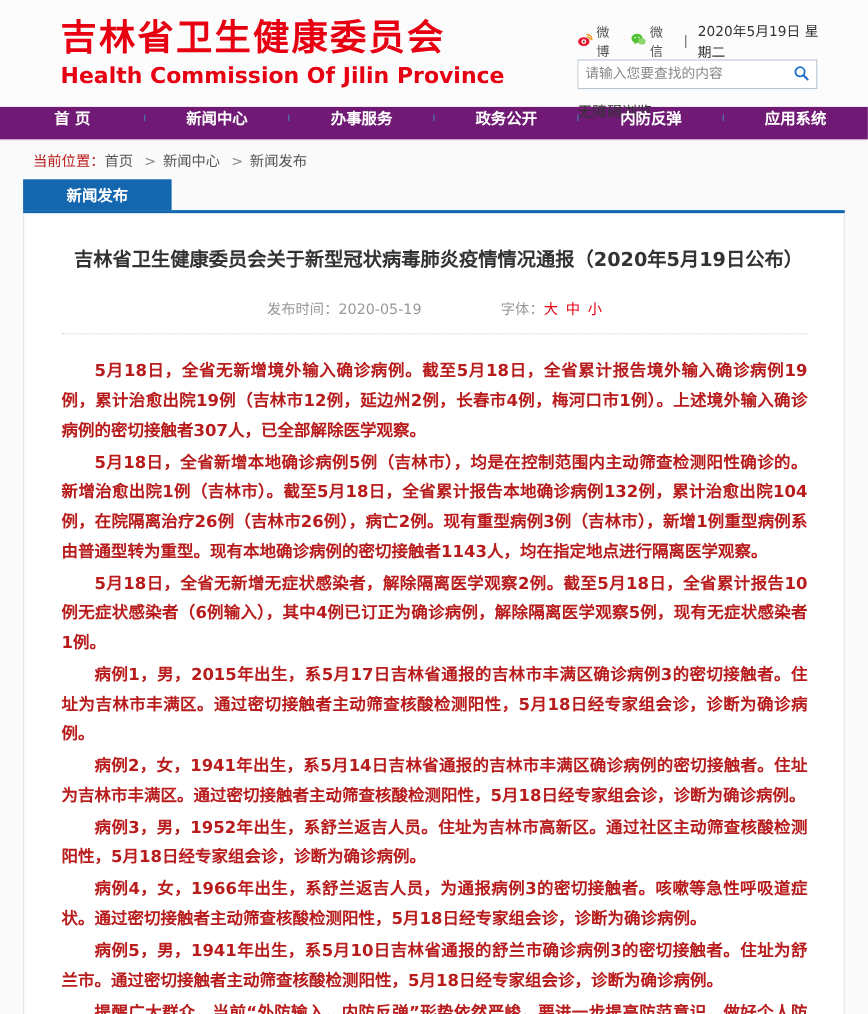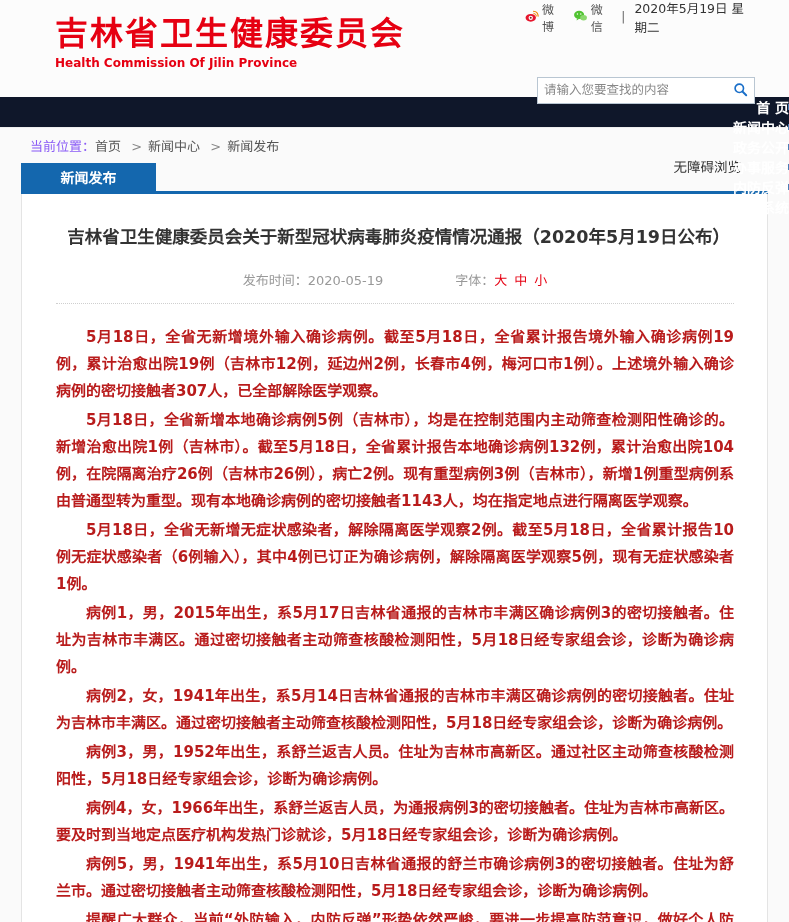--- a/index.html
+++ b/index.html
@@ -18,25 +18,25 @@
     position: relative;
   }
   .logo {
     position: absolute; left: 55px; top: 14px; cursor: pointer;
   }
   .logo-cn {
     color: #e60012; font-size: 33px; font-weight: bold; letter-spacing: 2px;
     line-height: 40px;
   }
   .logo-en {
-    color: #e60012; font-size: 12px; font-weight: bold; margin-top: 2px;
+    color: #e60012; font-size: 20px; font-weight: bold; margin-top: 2px;
   }
   .header-right {
-    position: absolute; right: 34px; top: 8px; width: 230px;
-    display: flex; flex-direction: column; align-items: flex-end; gap: 43px;
+    position: absolute; right: 34px; top: 28px; width: 230px;
+    display: flex; flex-direction: column; align-items: flex-start;
   }
   .top-links {
     display: flex; align-items: center; gap: 5px;
     font-size: 12px; color: #333; height: 18px;
   }
   .social { display: inline-flex; align-items: center; gap: 3px; cursor: pointer; color: #555; }
   .social + .social { margin-left: 6px; }
   .pipe { color: #666; margin: 0 4px 0 6px; }
   .date-text { color: #333; font-size: 12.5px; }
   .search-box {
@@ -52,38 +52,38 @@
   .search-btn {
     width: 28px; height: 25px; border: none; background: transparent;
     display: flex; align-items: center; justify-content: center; cursor: pointer;
   }
   .accessibility {
     margin-top: 9px; margin-right: 14px; font-size: 13.5px; color: #333; cursor: pointer;
   }
 
   
   .nav {
-    height: 30px; background: #0f172a; display: flex; align-items: flex-end; flex-direction: column;
+    height: 30px; background: #701a75; display: flex; align-items: flex-start;
   }
   .nav-item {
     flex: 1; color: #fff; font-size: 14px; font-weight: bold;
     display: flex; align-items: center; justify-content: center;
     text-decoration: none; cursor: pointer; position: relative;
   }
   .nav-item:not(:last-child)::after {
     content: ""; position: absolute; right: 0; top: 7px; bottom: 7px;
     width: 1px; background: #4a7cb7;
   }
 
   
   .breadcrumb {
     height: 36px; display: flex; align-items: center; padding-left: 30px;
     font-size: 13px; color: #555; border-top: 1px solid #eee; background: #fafafa;
   }
-  .bc-label { color: #8b5cf6; }
+  .bc-label { color: #b91c1c; }
   .bc-link { color: #555; text-decoration: none; cursor: pointer; }
   .bc-sep { margin: 0 6px; color: #888; }
   .bc:last-child .bc-sep { display: none; }
 
   
   .tab-row {
     margin: 0 21px; border-bottom: 3px solid #1467ae; display: flex;
   }
   .tab {
     width: 135px; height: 28px; background: #1467ae; color: #fff;
@@ -165,22 +165,22 @@
           </span>
         </button>
       </div>
       <div class="accessibility">无障碍浏览</div>
     </div>
   </div>
 
   <div class="nav">
       <a class="nav-item">首 页</a>
       <a class="nav-item">新闻中心</a>
+      <a class="nav-item">办事服务</a>
       <a class="nav-item">政务公开</a>
-      <a class="nav-item">办事服务</a>
       <a class="nav-item">内防反弹</a>
       <a class="nav-item">应用系统</a>
     </div>
 
   <div class="breadcrumb">
     <span class="bc-label">当前位置：</span>
     <span style="display:inline-flex">
         <span class="bc">
         <a class="bc-link">首页</a>
         <span class="bc-sep">&gt;</span>
@@ -216,20 +216,20 @@
       </span>
     </div>
 
     <div class="article-body">
         <p class="para">5月18日，全省无新增境外输入确诊病例。截至5月18日，全省累计报告境外输入确诊病例19例，累计治愈出院19例（吉林市12例，延边州2例，长春市4例，梅河口市1例）。上述境外输入确诊病例的密切接触者307人，已全部解除医学观察。</p>
         <p class="para">5月18日，全省新增本地确诊病例5例（吉林市），均是在控制范围内主动筛查检测阳性确诊的。新增治愈出院1例（吉林市）。截至5月18日，全省累计报告本地确诊病例132例，累计治愈出院104例，在院隔离治疗26例（吉林市26例），病亡2例。现有重型病例3例（吉林市），新增1例重型病例系由普通型转为重型。现有本地确诊病例的密切接触者1143人，均在指定地点进行隔离医学观察。</p>
         <p class="para">5月18日，全省无新增无症状感染者，解除隔离医学观察2例。截至5月18日，全省累计报告10例无症状感染者（6例输入），其中4例已订正为确诊病例，解除隔离医学观察5例，现有无症状感染者1例。</p>
         <p class="para">病例1，男，2015年出生，系5月17日吉林省通报的吉林市丰满区确诊病例3的密切接触者。住址为吉林市丰满区。通过密切接触者主动筛查核酸检测阳性，5月18日经专家组会诊，诊断为确诊病例。</p>
         <p class="para">病例2，女，1941年出生，系5月14日吉林省通报的吉林市丰满区确诊病例的密切接触者。住址为吉林市丰满区。通过密切接触者主动筛查核酸检测阳性，5月18日经专家组会诊，诊断为确诊病例。</p>
         <p class="para">病例3，男，1952年出生，系舒兰返吉人员。住址为吉林市高新区。通过社区主动筛查核酸检测阳性，5月18日经专家组会诊，诊断为确诊病例。</p>
-        <p class="para">病例4，女，1966年出生，系舒兰返吉人员，为通报病例3的密切接触者。住址为吉林市高新区。要及时到当地定点医疗机构发热门诊就诊，5月18日经专家组会诊，诊断为确诊病例。</p>
+        <p class="para">病例4，女，1966年出生，系舒兰返吉人员，为通报病例3的密切接触者。咳嗽等急性呼吸道症状。通过密切接触者主动筛查核酸检测阳性，5月18日经专家组会诊，诊断为确诊病例。</p>
         <p class="para">病例5，男，1941年出生，系5月10日吉林省通报的舒兰市确诊病例3的密切接触者。住址为舒兰市。通过密切接触者主动筛查核酸检测阳性，5月18日经专家组会诊，诊断为确诊病例。</p>
         <p class="para">提醒广大群众，当前“外防输入，内防反弹”形势依然严峻，要进一步提高防范意识，做好个人防护，保护好自己和家人的健康。一旦出现发热、咳嗽等急性呼吸道症状，要及时到当地定点医疗机构发热门诊就诊。</p>
       </div>
 
   </div>
 
 </div>
 
 </body></html>

